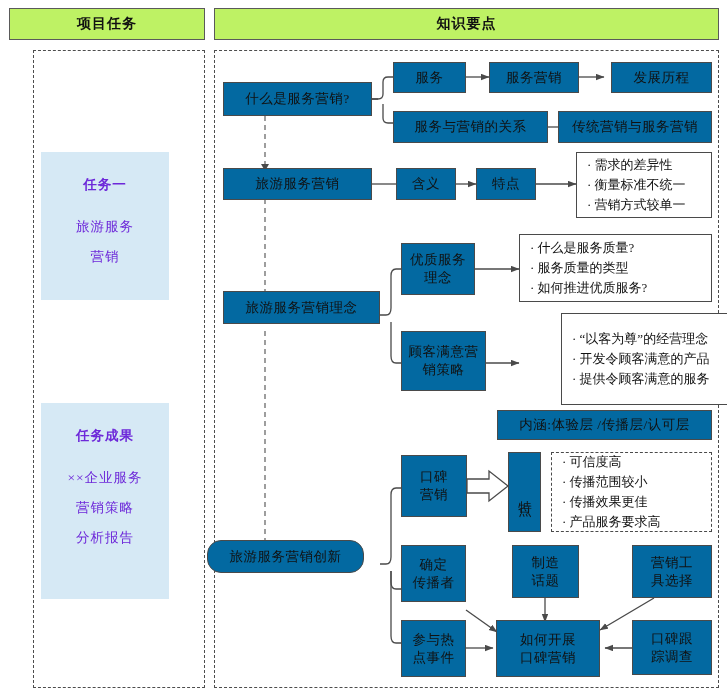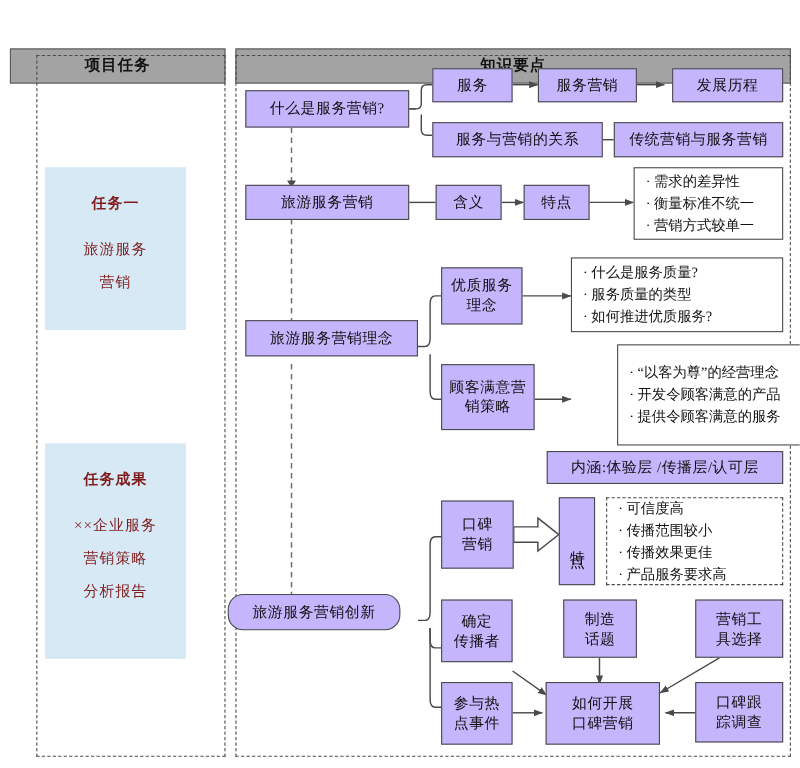--- a/index.html
+++ b/index.html
@@ -5,28 +5,27 @@
   html,body{margin:0;padding:0;background:#ffffff;}
   body{
     width:727px;height:698px;position:relative;overflow:hidden;
     font-family:"Liberation Serif","DejaVu Serif",serif;
     color:#1a1a1a;
   }
 
   
   .col-header{
     position:absolute;
-    background:#a3a3a3;
+    background:#bef264;
     border:1.5px solid #5a5a5a;
     box-sizing:border-box;
     display:flex;align-items:center;justify-content:center;
     font-family:"Liberation Sans","DejaVu Sans",sans-serif;
     font-size:14px;font-weight:600;color:#111;
     letter-spacing:1px;
-    margin-top:36px;
   }
   #hdr-left{left:9px;top:8px;width:196px;height:32px;}
   #hdr-right{left:214px;top:8px;width:505px;height:32px;}
 
   
   .dashed-frame{
     position:absolute;
     border:1.4px dashed #4d4d4d;
     box-sizing:border-box;
     background:transparent;
@@ -34,32 +33,32 @@
   #frame-left{left:33px;top:50px;width:172px;height:638px;}
   #frame-right{left:214px;top:50px;width:505px;height:638px;}
 
   
   .task-card{
     position:absolute;
     background:#D6E9F5;
     box-sizing:border-box;
     display:flex;flex-direction:column;align-items:center;justify-content:flex-start;
     padding-top:18px;
-    font-size:13.5px;line-height:30px;color:#7f1d1d;
+    font-size:13.5px;line-height:30px;color:#6d28d9;
   }
   .task-card .t-title{font-weight:bold;font-size:13.5px;margin-bottom:12px;letter-spacing:1px;}
   .task-card .t-line{font-size:13.5px;letter-spacing:1px;}
   #task-one{left:41px;top:152px;width:128px;height:148px;}
   #task-result{left:41px;top:403px;width:128px;height:196px;}
 
   
   .node{
     position:absolute;
     border:1.4px solid #4a4a4a;
-    background:#c4b5fd;
+    background:#0369a1;
     box-sizing:border-box;
     display:flex;align-items:center;justify-content:center;
     text-align:center;
     font-size:13.5px;
     line-height:18px;
     letter-spacing:0.5px;
     color:#111;
   }
   .node.multi{flex-direction:column;}
   .node.vertical{

